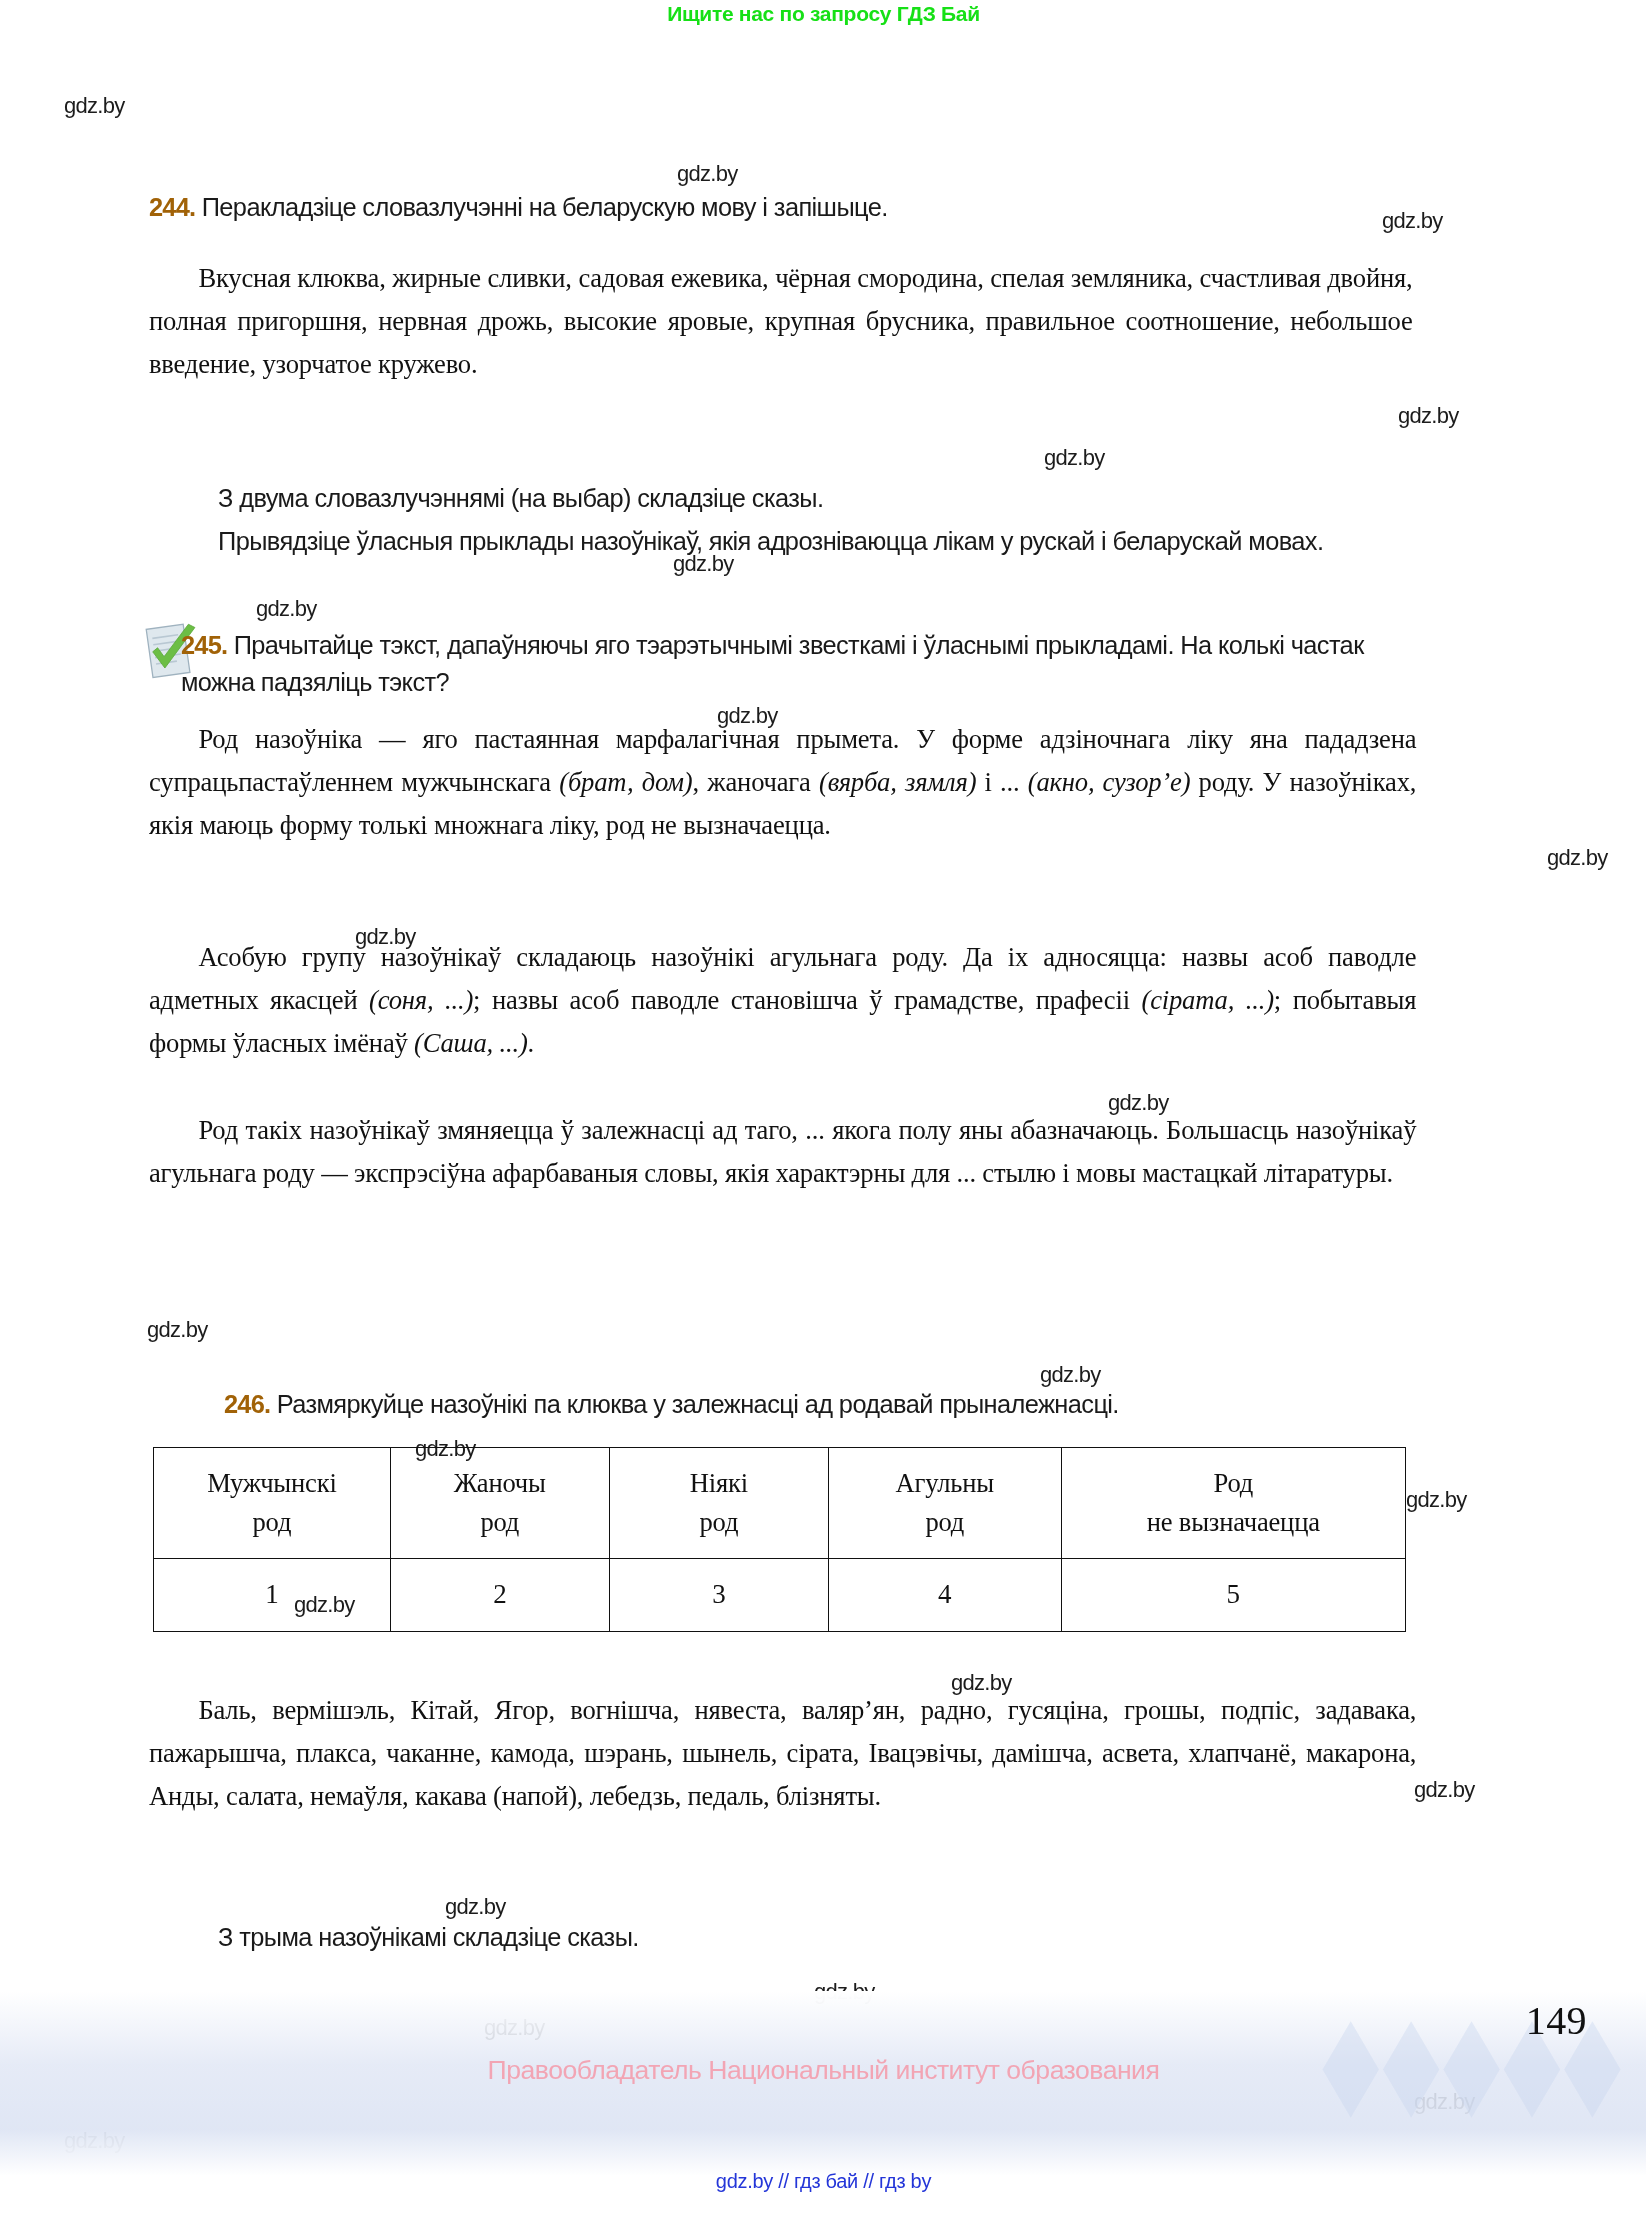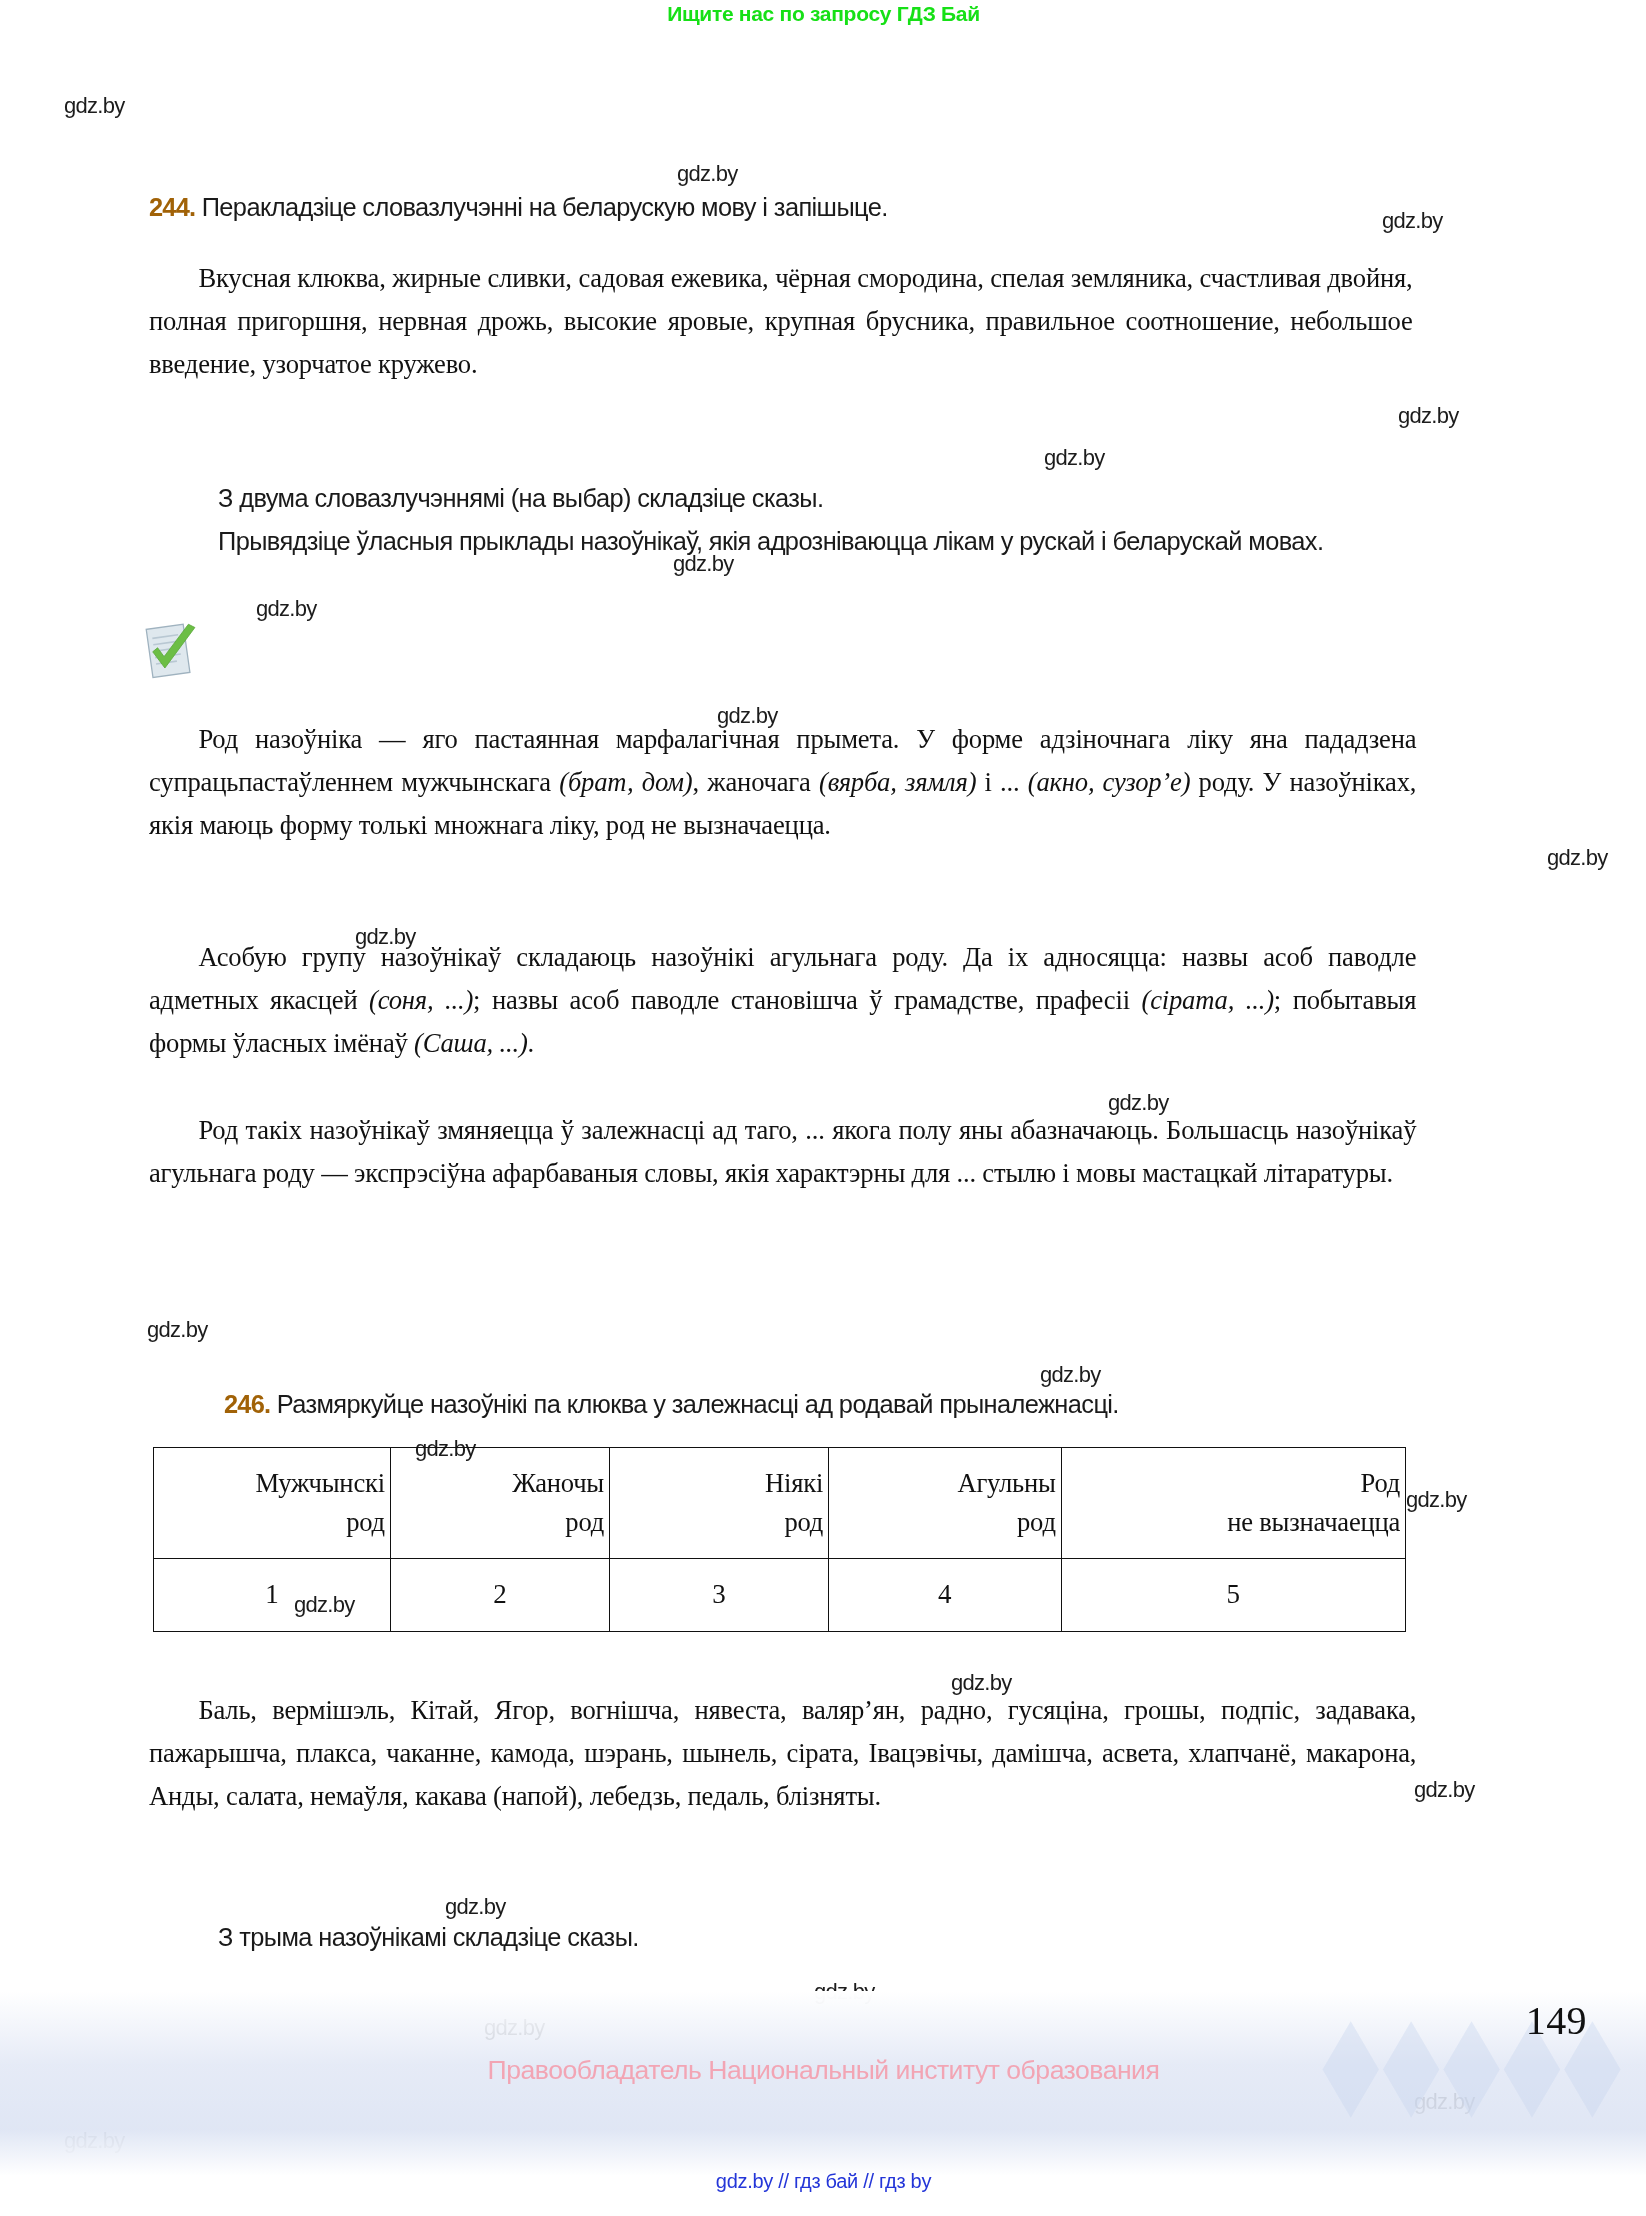--- a/index.html
+++ b/index.html
@@ -110,21 +110,21 @@
     padding: 11.3px 4.8px;
     letter-spacing: -0.2px;
   }
   .gender-table tr.head-row td { height: 87px; }
   .gender-table tr.num-row td { height: 50px; font-size: 27px; }
   .gender-table td.c1 { width: 218px; }
   .gender-table td.c2 { width: 201px; }
   .gender-table td.c3 { width: 201px; }
   .gender-table td.c4 { width: 214px; }
   .gender-table td.c5 { width: 322px; }
-  .gender-table .two-line span { display: block; text-align: right; }
+  .gender-table .two-line span { display: block; }
 
   
   .footer-band {
     position: absolute;
     left: 0;
     top: 1991px;
     width: 1647px;
     height: 185px;
     background: linear-gradient(to bottom,
                 rgba(255,255,255,1) 0%,
@@ -223,20 +223,24 @@
         <line x1="14" y1="18" x2="46" y2="18"></line>
         <line x1="14" y1="26" x2="46" y2="26"></line>
         <line x1="14" y1="34" x2="46" y2="34"></line>
         <line x1="14" y1="42" x2="46" y2="42"></line>
         <line x1="14" y1="50" x2="40" y2="50"></line>
       </g>
     </g>
     <path d="M12 38 L27 58 L64 8 L56 4 L26 44 L18 33 Z" fill="#6cbe45" stroke="#5aa83a" stroke-width="1"></path>
   </svg>
 
+  <div class="ex-head" style="left:181px; top:627px; width:1257px;">
+    <span class="ex-num">245.</span>
+    <span>Прачытайце тэкст, дапаўняючы яго тэарэтычнымі звесткамі і ўласнымі прыкладамі. На колькі частак можна падзяліць тэкст?</span>
+  </div>
 
   <p class="body-par rich" style="left:149px; top:717px; width:1334px; text-indent:52px;"><span>Род назоўніка — яго пастаянная марфалагічная прымета. У форме адзіночнага ліку яна пададзена супрацьпастаўленнем мужчынскага </span><i>(брат, дом)</i><span>, жаночага </span><i>(вярба, зямля)</i><span> і ... </span><i>(акно, сузор’е)</i><span> роду. У назоўніках, якія маюць форму толькі множнага ліку, род не вызначаецца.</span></p>
 
   <p class="body-par rich" style="left:149px; top:935px; width:1334px; text-indent:52px;"><span>Асобую групу назоўнікаў складаюць назоўнікі агульнага роду. Да іх адносяцца: назвы асоб паводле адметных якасцей </span><i>(соня, ...)</i><span>; назвы асоб паводле становішча ў грамадстве, прафесіі </span><i>(сірата, ...)</i><span>; побытавыя формы ўласных імёнаў </span><i>(Саша, ...)</i><span>.</span></p>
 
   <p class="body-par rich" style="left:149px; top:1108px; width:1334px; text-indent:52px;"><span>Род такіх назоўнікаў змяняецца ў залежнасці ад таго, ... якога полу яны абазначаюць. Большасць назоўнікаў агульнага роду — экспрэсіўна афарбаваныя словы, якія характэрны для ... стылю і мовы мастацкай літаратуры.</span></p>
 
   <div class="ex-head" style="left:224px; top:1386px; width:1257px;">
     <span class="ex-num">246.</span>
     <span>Размяркуйце назоўнікі па клюква у залежнасці ад родавай прыналежнасці.</span>

